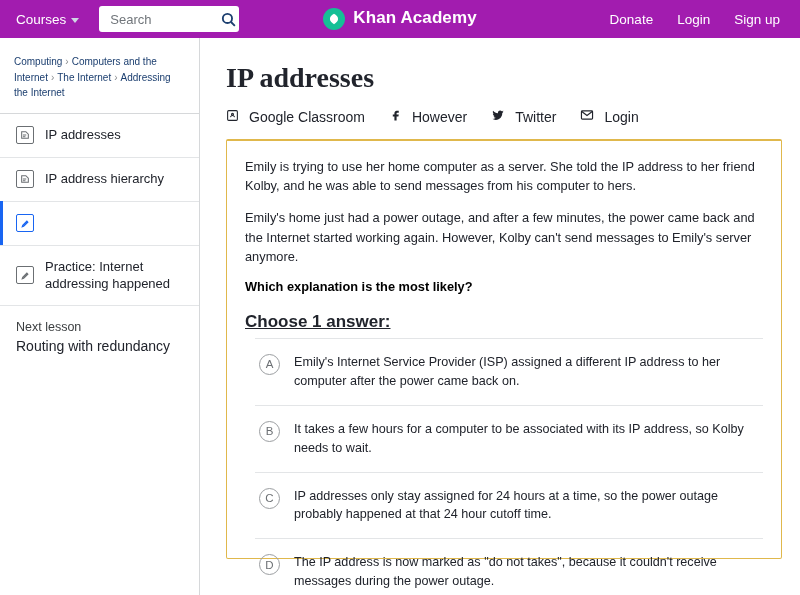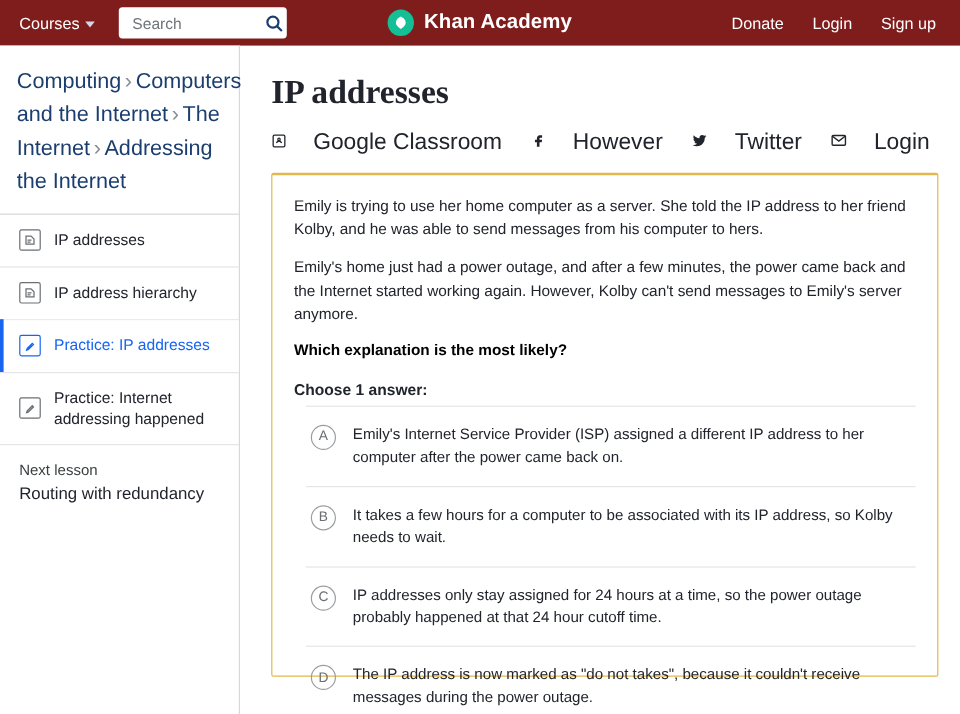--- a/index.html
+++ b/index.html
@@ -7,21 +7,21 @@
     margin: 0; padding: 0;
     width: 800px; height: 595px;
     font-family: "Liberation Sans", sans-serif;
     background: #ffffff;
     overflow: hidden;
   }
 
   
   .topnav {
     height: 38px;
-    background: #7f1d1d;
+    background: #a21caf;
     display: flex;
     align-items: center;
     padding: 0 14px;
     color: #ffffff;
     position: relative;
   }
   .courses-btn {
     display: flex; align-items: center; gap: 5px;
     font-size: 13.5px; color: #ffffff;
     cursor: pointer;
@@ -89,21 +89,21 @@
   
   .sidebar {
     width: 200px;
     border-right: 1px solid #d6d8da;
     background: #ffffff;
     flex: 0 0 200px;
     position: relative;
   }
   .breadcrumb {
     padding: 16px 12px 10px 14px;
-    font-size: 18px;
+    font-size: 10px;
     line-height: 1.55;
     color: #1b3e6f;
   }
   .breadcrumb a { color: #1b3e6f; text-decoration: none; cursor: pointer; }
   .breadcrumb .sep { color: #8a8d90; padding: 0 3px; }
 
   .sb-sep { height: 1px; background: #d6d8da; margin: 2px 0 0 0; }
 
   .sb-item {
     display: flex; align-items: center; gap: 11px;
@@ -152,22 +152,22 @@
     font-weight: bold;
     color: #21242c;
     margin: 8px 0 14px 0;
     font-family: "Liberation Serif", serif;
   }
   .share-row {
     display: flex; align-items: center; gap: 24px;
     padding-bottom: 14px;
   }
   .share-item {
-    display: flex; align-items: center; gap: 22px;
-    font-size: 19px; color: #21242c;
+    display: flex; align-items: center; gap: 10px;
+    font-size: 14px; color: #21242c;
     cursor: pointer;
   }
 
   
   .card {
     border: 1px solid #e0b84c;
     border-top: 2px solid #e0b84c;
     border-radius: 2px;
     height: 420px;
     display: flex; flex-direction: column;
@@ -177,22 +177,23 @@
   .p {
     font-size: 12.8px; color: #21242c; line-height: 1.5;
     margin: 0 0 13px 0;
     max-width: 520px;
   }
   .q {
     font-size: 12.8px; color: #000000; font-weight: bold;
     margin: 0 0 18px 0;
   }
   .choose {
-    font-size: 13px; color: #21242c; font-weight: bold;
+    font-size: 17px; color: #21242c; font-weight: bold;
     margin: 0 0 6px 0;
+    text-decoration: underline;
   }
   .choices { margin-left: 10px; }
   .choice {
     display: flex; align-items: flex-start; gap: 14px;
     padding: 14px 8px 14px 4px;
     border-top: 1px solid #e3e5e7;
     cursor: pointer;
   }
   .choice:first-child { border-top: 1px solid #e3e5e7; }
   .choice:last-child { border-bottom: 1px solid #e3e5e7; }
@@ -279,21 +280,20 @@
       </div>
     </div>
 
     <div class="sb-item-wrap">
       <div class="sb-item active">
         <span class="ic active">
           <svg width="11" height="11" viewBox="0 0 24 24" fill="none" stroke="#1865f2" stroke-width="2.6">
             <path d="M5 19l3-1 9-9-2-2-9 9z"></path>
           </svg>
         </span>
-        <span class="label">Practice: IP addresses</span>
       </div>
     </div>
 
     <div class="sb-item-wrap">
       <div class="sb-item">
         <span class="ic">
           <svg width="11" height="11" viewBox="0 0 24 24" fill="none" stroke="#6b6f73" stroke-width="2.6">
             <path d="M5 19l3-1 9-9-2-2-9 9z"></path>
           </svg>
         </span>

